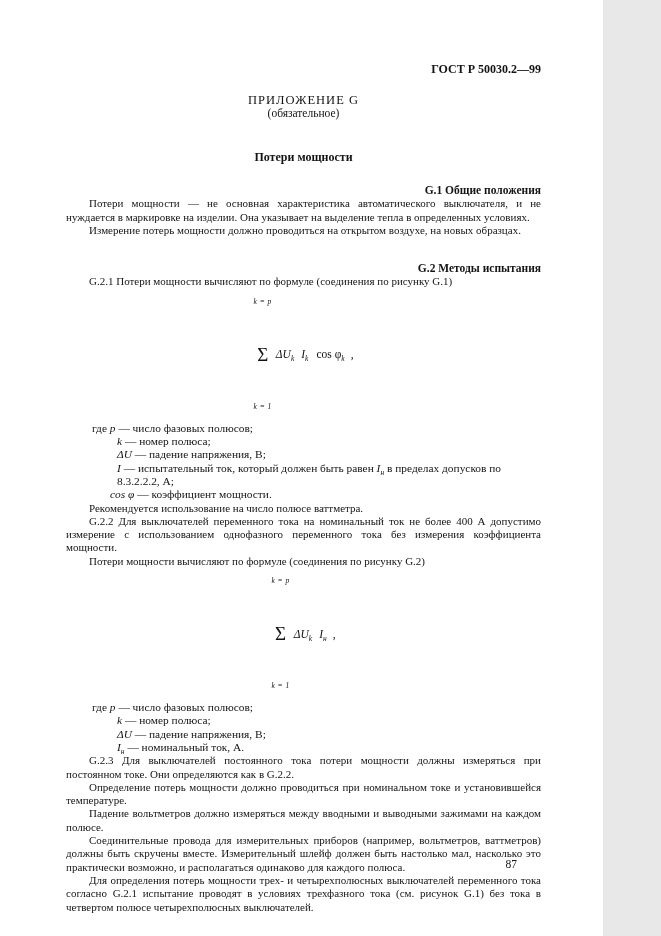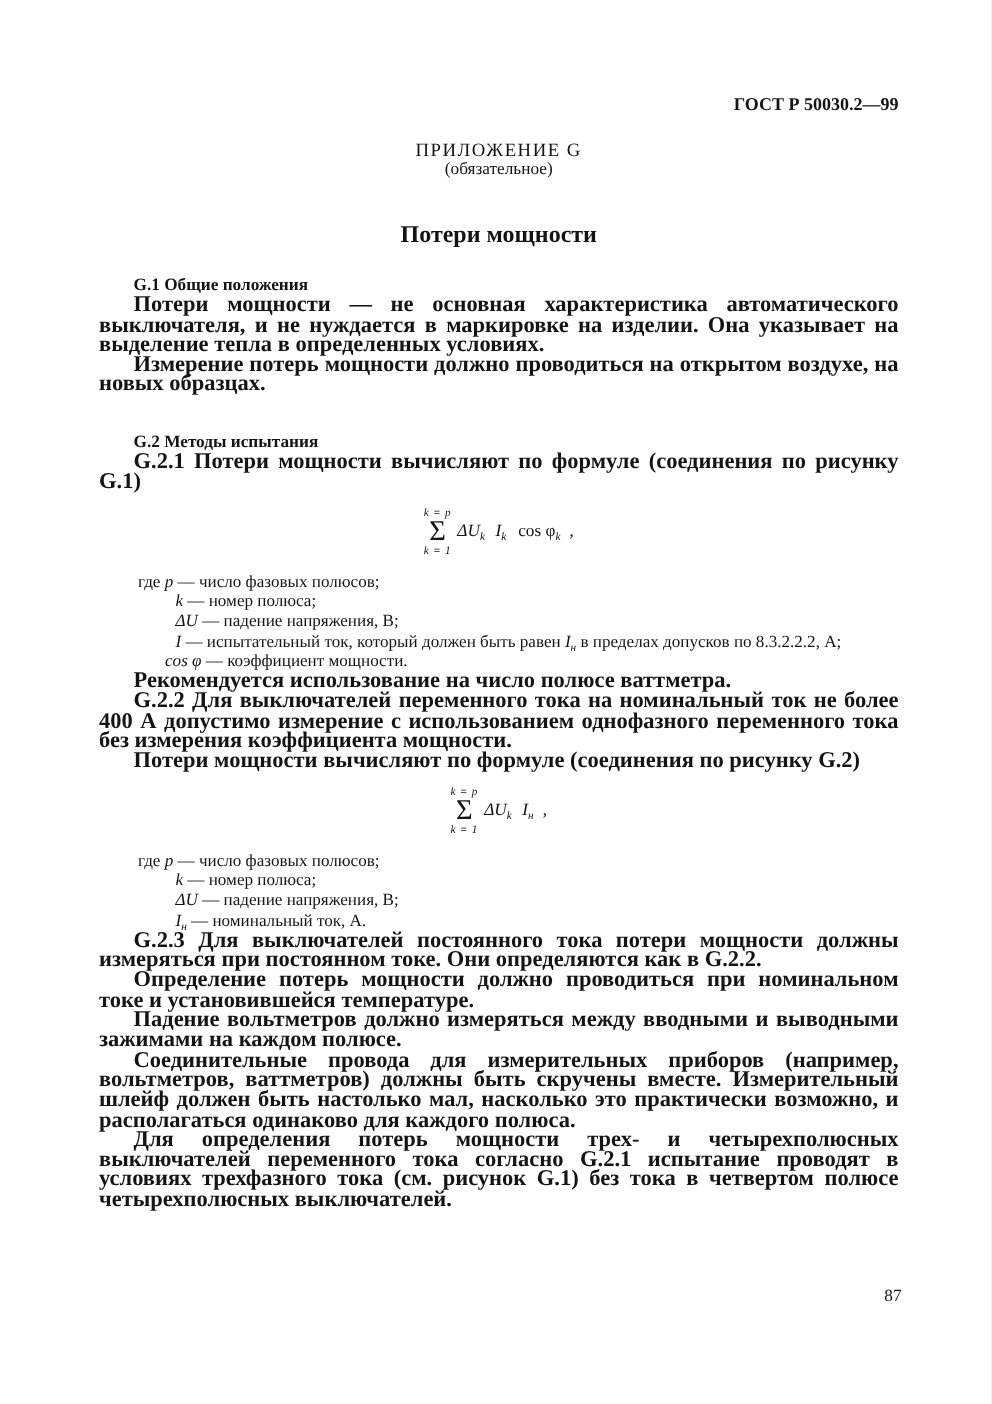--- a/index.html
+++ b/index.html
@@ -1,46 +1,46 @@
 <!DOCTYPE html>
 <html lang="ru"><head>
 <meta charset="utf-8">
 <style>
   html,body {margin:0;padding:0;background:#e8e8e8;}
   .page {
-    width:661px;height:936px;background:#ffffff;position:relative;
+    width:603px;height:936px;background:#ffffff;position:relative;
     font-family:"Liberation Serif","DejaVu Serif",serif;color:#141414;
     box-sizing:border-box;overflow:hidden;
   }
   .content {padding:62px 62px 0 66px;}
   .doc-number {text-align:right;font-weight:bold;font-size:12px;line-height:14px;}
   .appendix-label {text-align:center;font-size:12.5px;letter-spacing:1px;margin-top:17px;line-height:14px;}
   .appendix-note {text-align:center;font-size:11.5px;line-height:13px;}
-  .doc-title {text-align:center;font-weight:bold;font-size:16px;margin-top:30px;line-height:14px;}
-  .sec-heading {font-weight:bold;font-size:11.5px;margin:0;padding-left:23px;line-height:13.3px;}
+  .doc-title {text-align:center;font-weight:bold;font-size:12px;margin-top:30px;line-height:14px;}
+  .sec-heading {font-weight:bold;font-size:11.5px;margin:0;padding-left:23px;line-height:13.3px;text-align:right;}
   .mt-sec {margin-top:25px;}
-  p.body {font-size:15px;line-height:13.3px;text-align:justify;text-indent:23px;margin:0;font-weight:bold;}
+  p.body {font-size:11px;line-height:13.3px;text-align:justify;text-indent:23px;margin:0;}
   .mt-para {margin-top:9px;}
   .formula {display:flex;justify-content:center;align-items:center;margin:9px 0 11px 0;}
-  .sigma-stack {display:inline-flex;flex-direction:column;align-items:center;line-height:1;}
+  .sigma-stack {display:inline-flex;flex-direction:column;align-items:center;line-height:1;gap:40px;}
   .sigma-limit {font-size:7.5px;font-style:italic;line-height:8px;letter-spacing:0.5px;}
   .sigma-glyph {font-size:19px;line-height:17px;}
   .f-expr {font-size:11.5px;margin-left:4px;}
   .f-var {font-style:italic;}
   .f-gap {margin-left:7px;}
   .f-cos {font-style:normal;margin-left:8px;}
   .f-expr sub {font-size:7.5px;font-style:italic;line-height:0;}
   .f-tail {margin-left:6px;}
   .where {font-size:11.4px;line-height:13.3px;margin-left:26px;}
   .where-row {padding-left:25px;text-align:left;}
   .where-row.first {padding-left:0;}
   .w-term {font-style:italic;}
   .w-lead {font-style:normal;}
   .where sub {font-size:7.5px;font-style:italic;line-height:0;}
-  .page-num {position:absolute;top:858px;right:60px;font-size:11.5px;}
+  .page-num {position:absolute;top:858px;right:86px;font-size:11.5px;}
 </style>
 </head>
 <body>
 
 <div class="page">
   <div class="content">
 
     <div class="doc-number">ГОСТ Р 50030.2—99</div>
 
     <div class="appendix-label">ПРИЛОЖЕНИЕ G</div>

